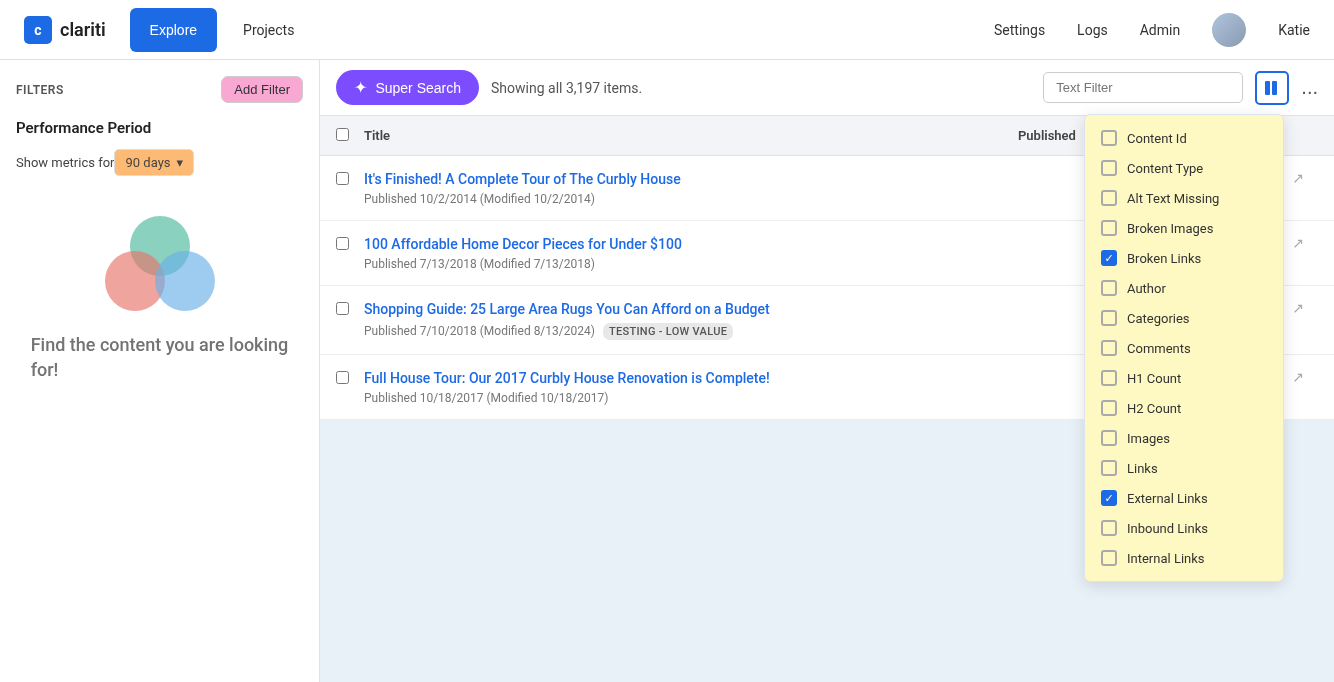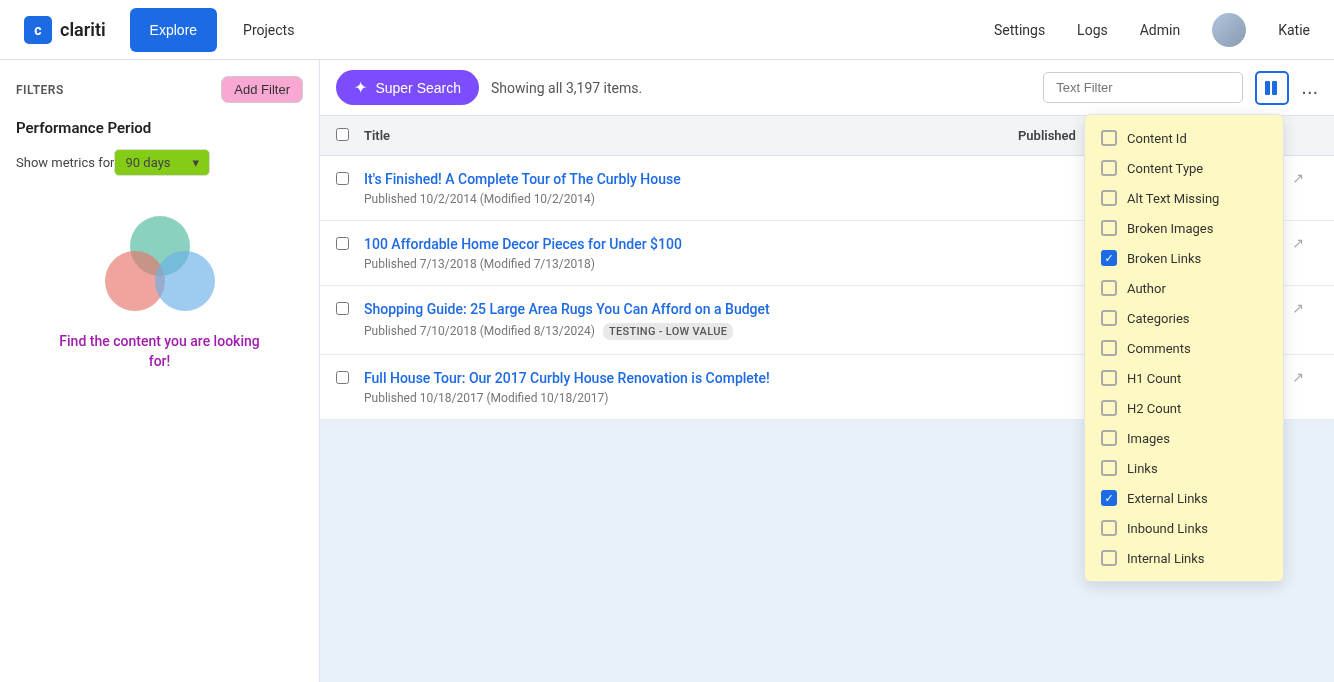--- a/index.html
+++ b/index.html
@@ -38,34 +38,34 @@
     .sidebar-header { display: flex; justify-content: space-between; align-items: center; margin-bottom: 16px; }
     .filters-label { font-size: 12px; font-weight: 600; color: #555; letter-spacing: 0.5px; }
     .add-filter-btn {
       background: #f9a8d4; border: 1px solid #ccc; border-radius: 7px;
       padding: 5px 12px; font-size: 13px; cursor: pointer; color: #333;
     }
     .filter-section { margin-bottom: 20px; }
     .filter-title { font-size: 15px; font-weight: 600; color: #222; margin-bottom: 12px; }
     .filter-row { display: flex; align-items: center; justify-content: flex-start; font-size: 13px; color: #444; }
     .metrics-dropdown {
-      display: flex; align-items: center; gap: 22px; border: 1px solid #ddd; border-radius: 5px;
-      padding: 5px 10px; background: #84cc16; cursor: pointer; font-size: 13px;
+      display: flex; align-items: center; gap: 6px; border: 1px solid #ddd; border-radius: 5px;
+      padding: 5px 10px; background: #fdba74; cursor: pointer; font-size: 13px;
     }
 
     
     .venn-container { display: flex; flex-direction: column; align-items: center; padding: 20px 0; }
     .venn { position: relative; width: 120px; height: 100px; margin-bottom: 16px; }
     .venn-circle {
       position: absolute; width: 60px; height: 60px; border-radius: 50%; opacity: 0.65;
     }
     .venn-green { background: #4db89e; top: 0; left: 30px; }
     .venn-red { background: #e8736a; top: 35px; left: 5px; }
     .venn-blue { background: #6ab0e8; top: 35px; left: 55px; }
-    .venn-text { text-align: center; font-size: 14px; font-weight: 500; color: #a21caf; line-height: 1.4; }
+    .venn-text { text-align: left; font-size: 18px; font-weight: 500; color: #737373; line-height: 1.4; }
 
     
     .content-area { flex: 1; display: flex; flex-direction: column; overflow: hidden; position: relative; }
 
     
     .toolbar {
       display: flex; align-items: center; background: white; padding: 10px 16px;
       border-bottom: 1px solid #dde3ed; gap: 12px;
     }
     .super-search-btn {

